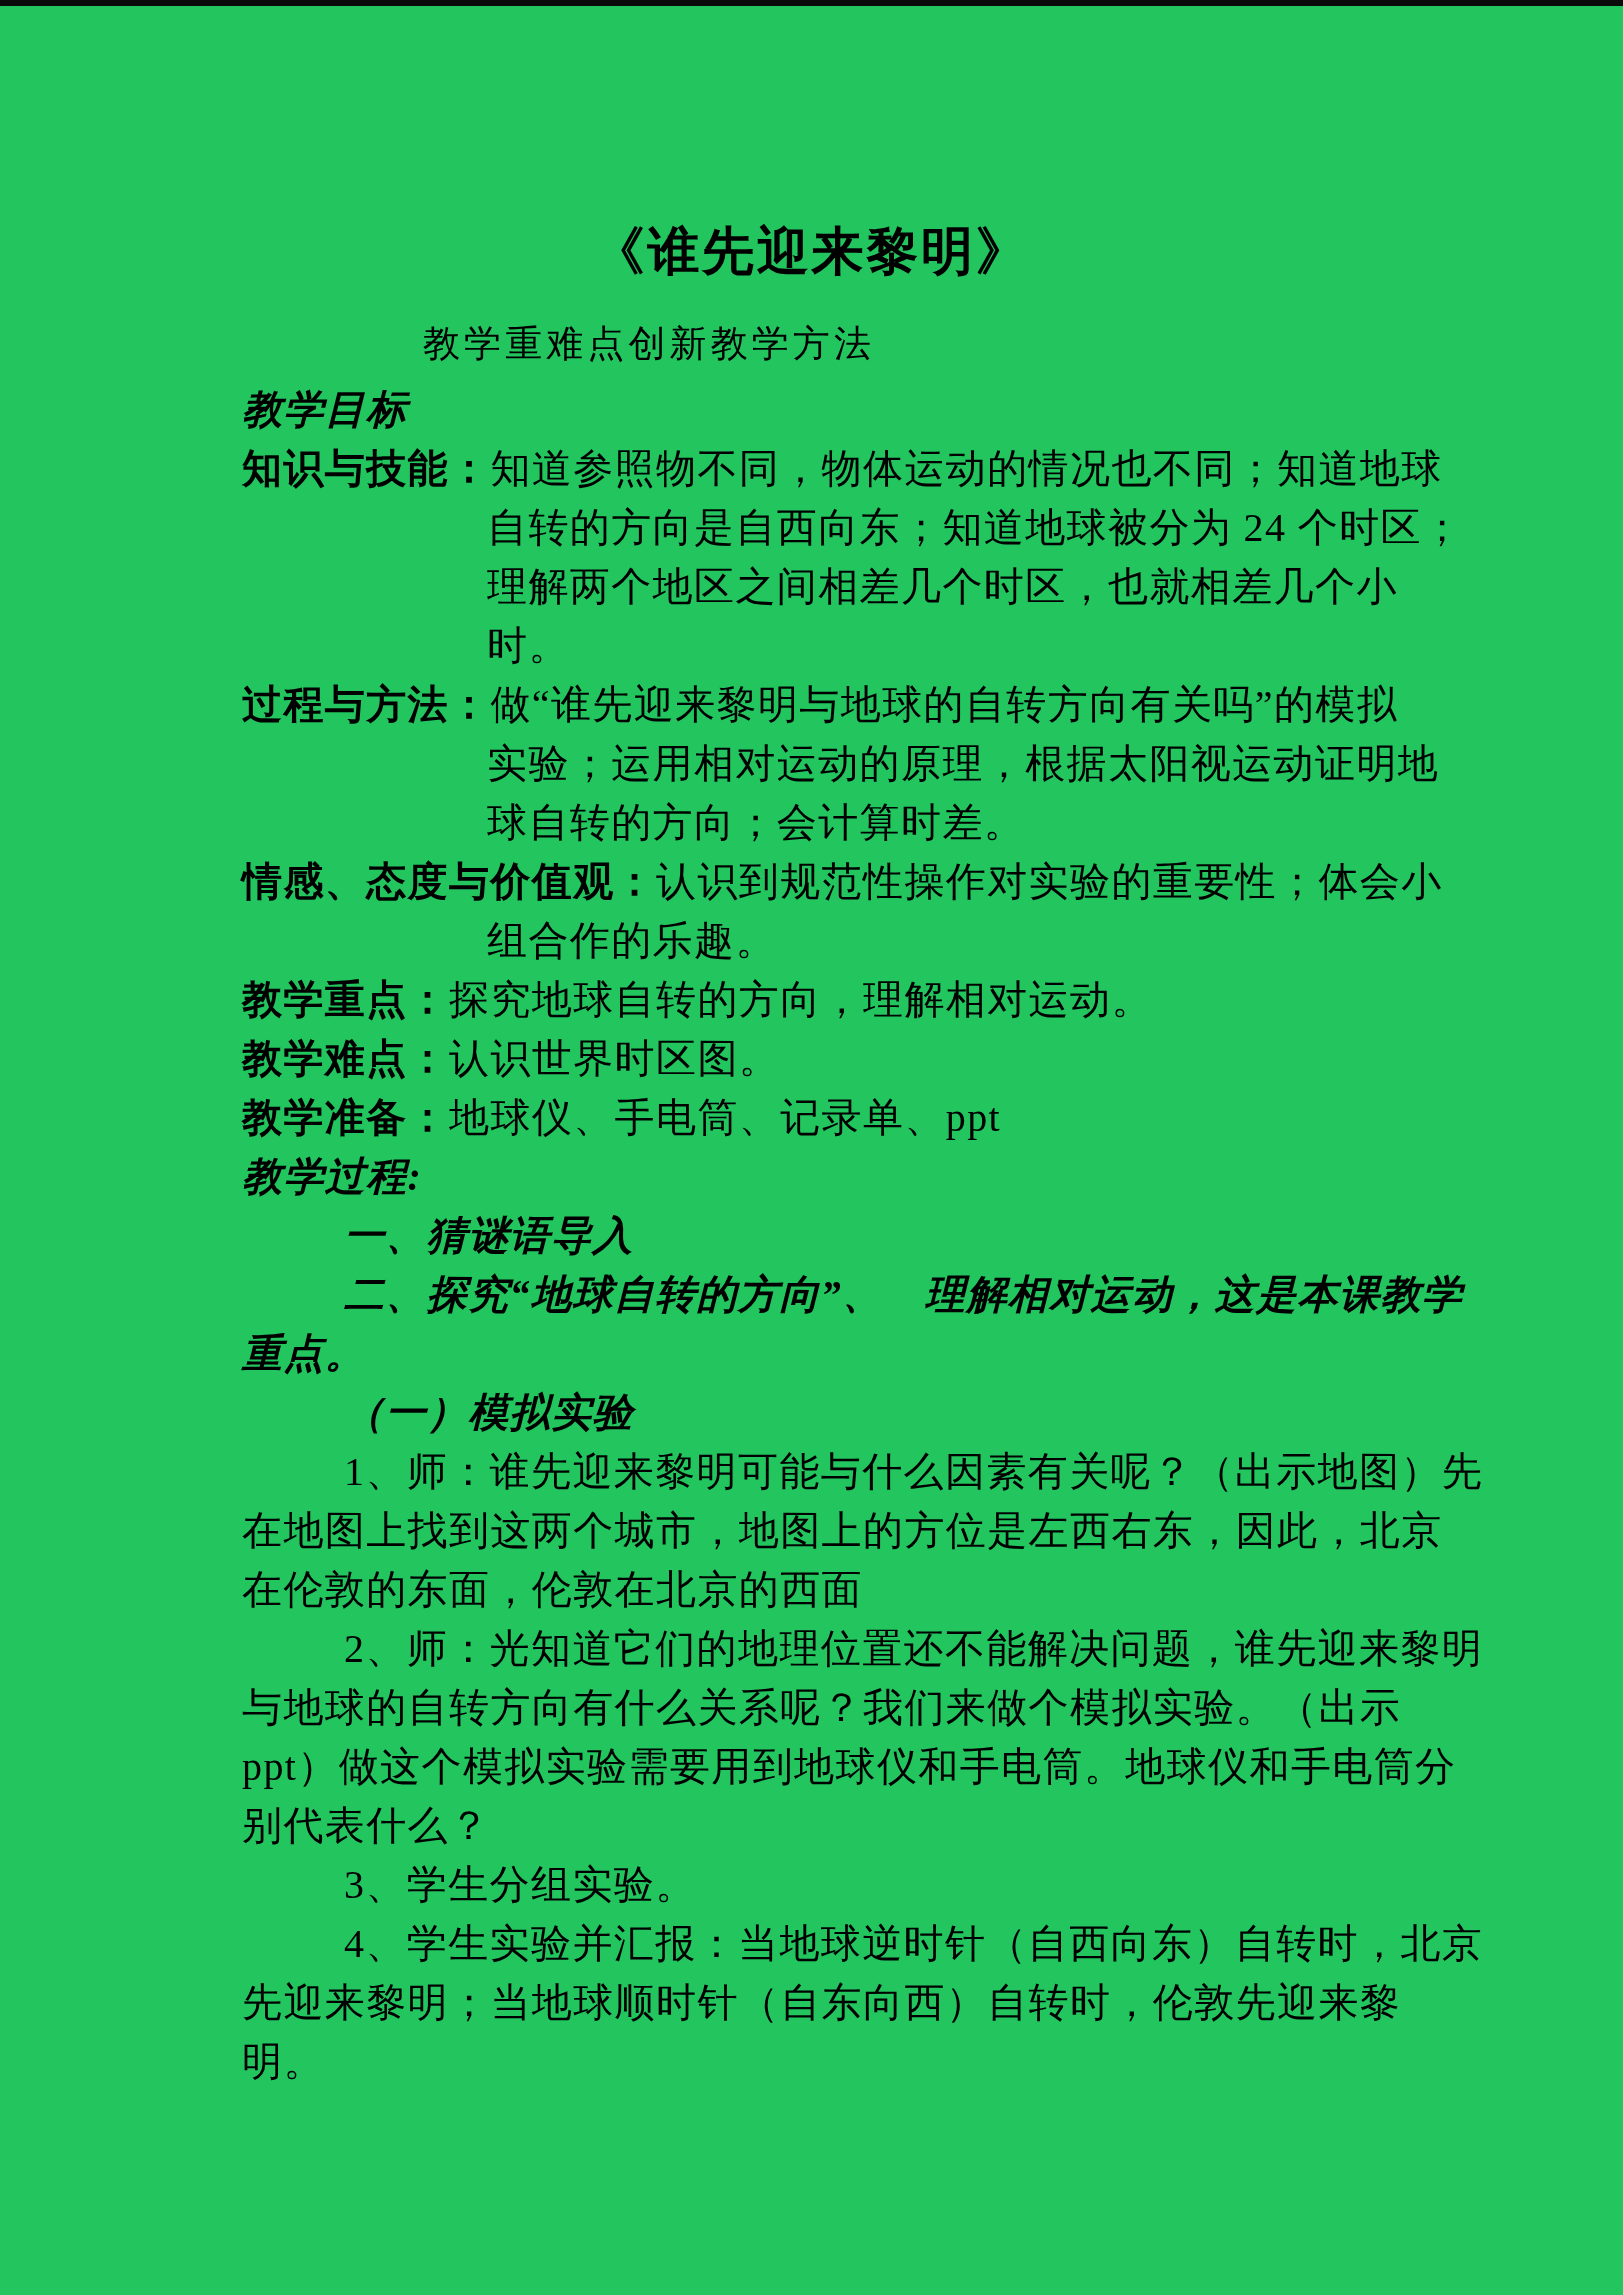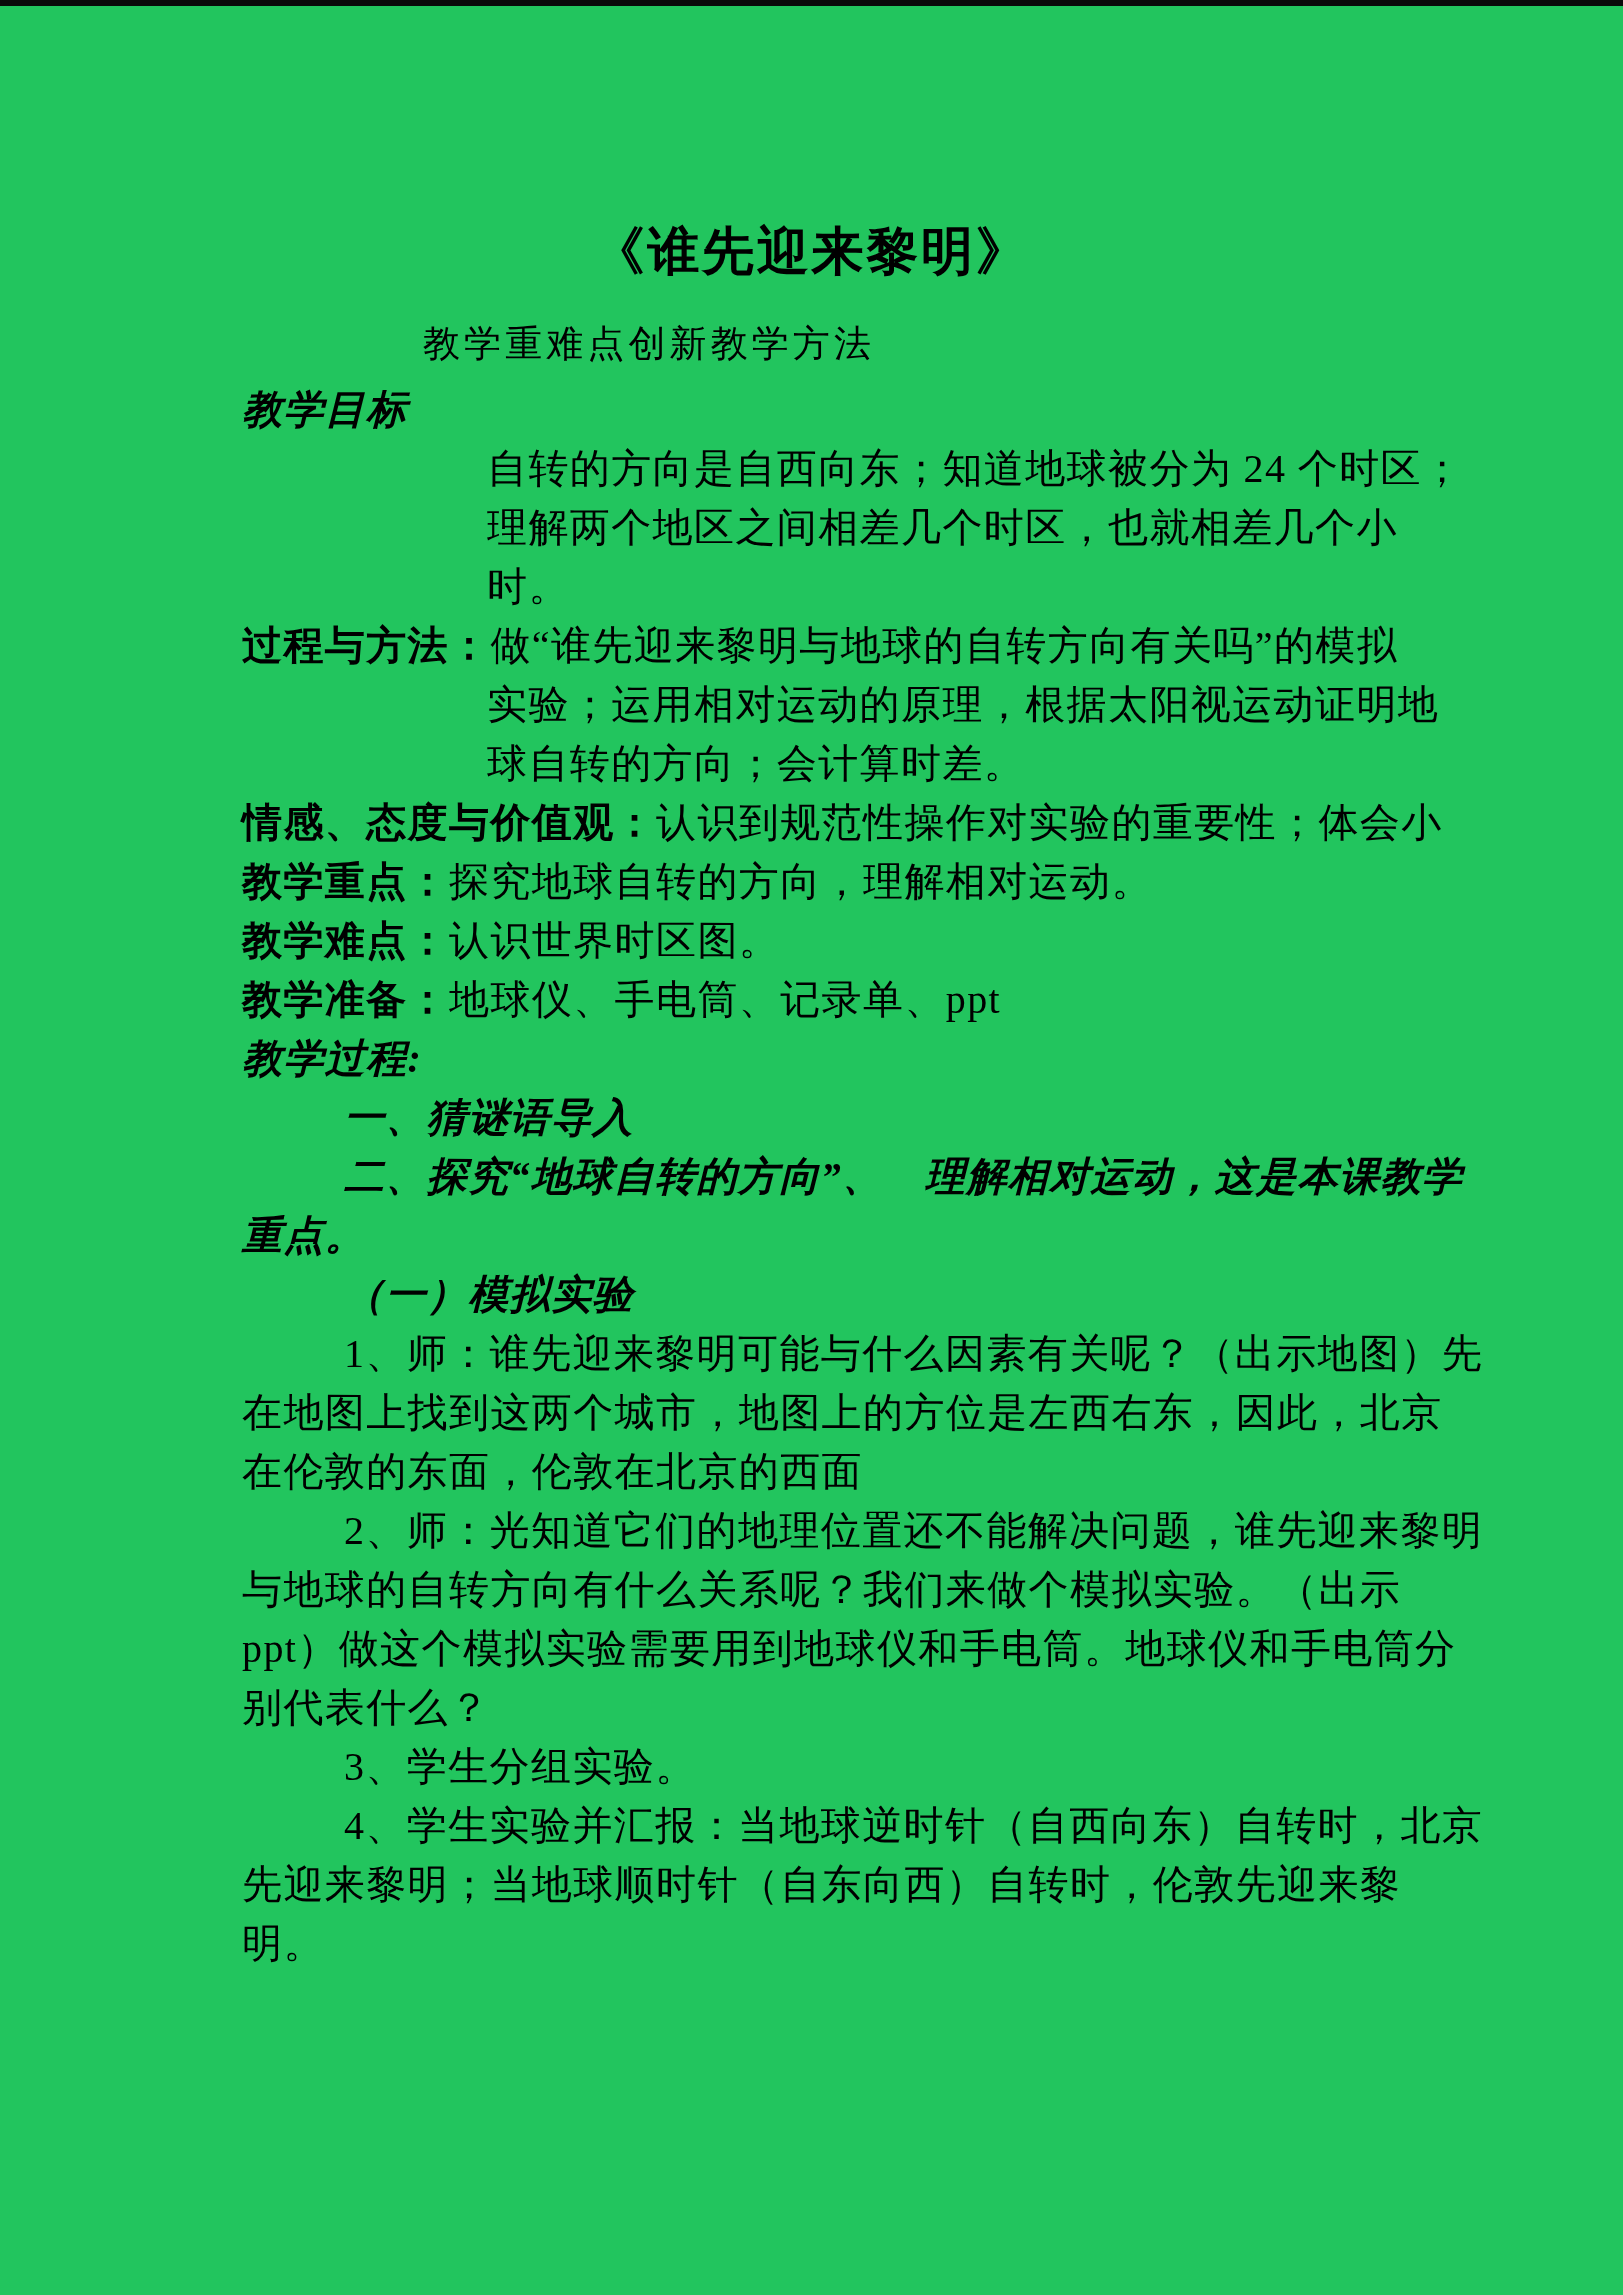--- a/index.html
+++ b/index.html
@@ -50,27 +50,29 @@
 <div class="page">
   <div class="top-border"></div>
   <div class="right-border"></div>
 
   <div class="doc-title">《谁先迎来黎明》</div>
 
   <div class="doc-subtitle">教学重难点创新教学方法</div>
 
   <div class="doc-body">
       <div class="line ind0 bold"><span>教学目标</span></div>
+      <div class="line ind0"><span class="label">知识与技能：</span><span>知道参照物不同，物体运动的情况也不同；知道地球</span></div>
       <div class="line ind1"><span>自转的方向是自西向东；知道地球被分为 24 个时区；</span></div>
       <div class="line ind1"><span>理解两个地区之间相差几个时区，也就相差几个小</span></div>
       <div class="line ind1"><span>时。</span></div>
       <div class="line ind0"><span class="label">过程与方法：</span><span>做“谁先迎来黎明与地球的自转方向有关吗”的模拟</span></div>
       <div class="line ind1"><span>实验；运用相对运动的原理，根据太阳视运动证明地</span></div>
       <div class="line ind1"><span>球自转的方向；会计算时差。</span></div>
       <div class="line ind0"><span class="label">情感、态度与价值观：</span><span>认识到规范性操作对实验的重要性；体会小</span></div>
+      <div class="line ind1"><span>组合作的乐趣。</span></div>
       <div class="line ind0"><span class="label">教学重点：</span><span>探究地球自转的方向，理解相对运动。</span></div>
       <div class="line ind0"><span class="label">教学难点：</span><span>认识世界时区图。</span></div>
       <div class="line ind0"><span class="label">教学准备：</span><span>地球仪、手电筒、记录单、ppt</span></div>
       <div class="line ind0 bold"><span>教学过程:</span></div>
       <div class="line ind2 bold"><span>一、猜谜语导入</span></div>
       <div class="line ind2 bold"><span>二、探究“地球自转的方向”、　理解相对运动，这是本课教学</span></div>
       <div class="line ind0 bold"><span>重点。</span></div>
       <div class="line ind2 bold"><span>（一）模拟实验</span></div>
       <div class="line ind2"><span>1、师：谁先迎来黎明可能与什么因素有关呢？（出示地图）先</span></div>
       <div class="line ind0"><span>在地图上找到这两个城市，地图上的方位是左西右东，因此，北京</span></div>

